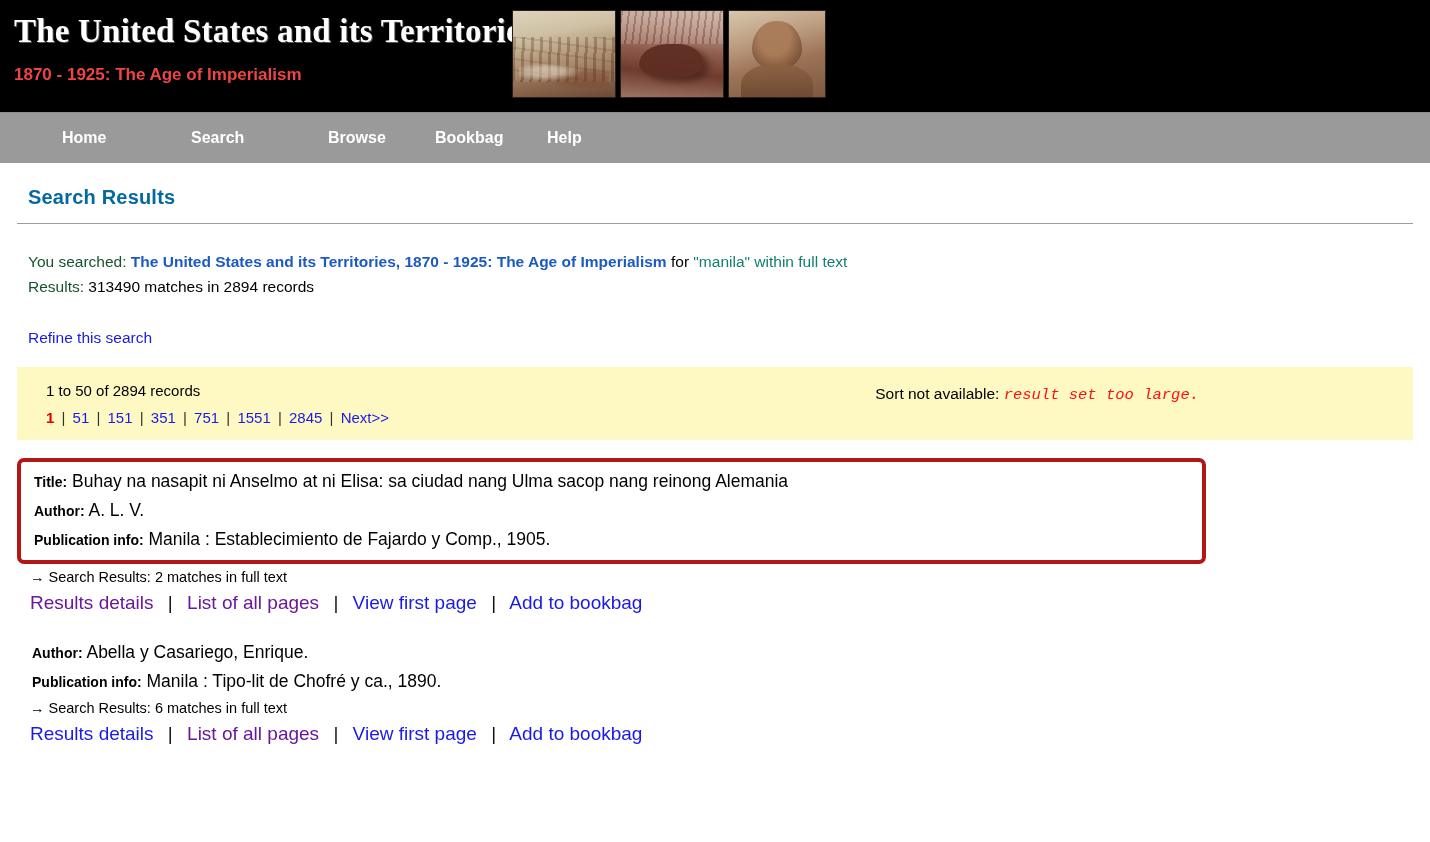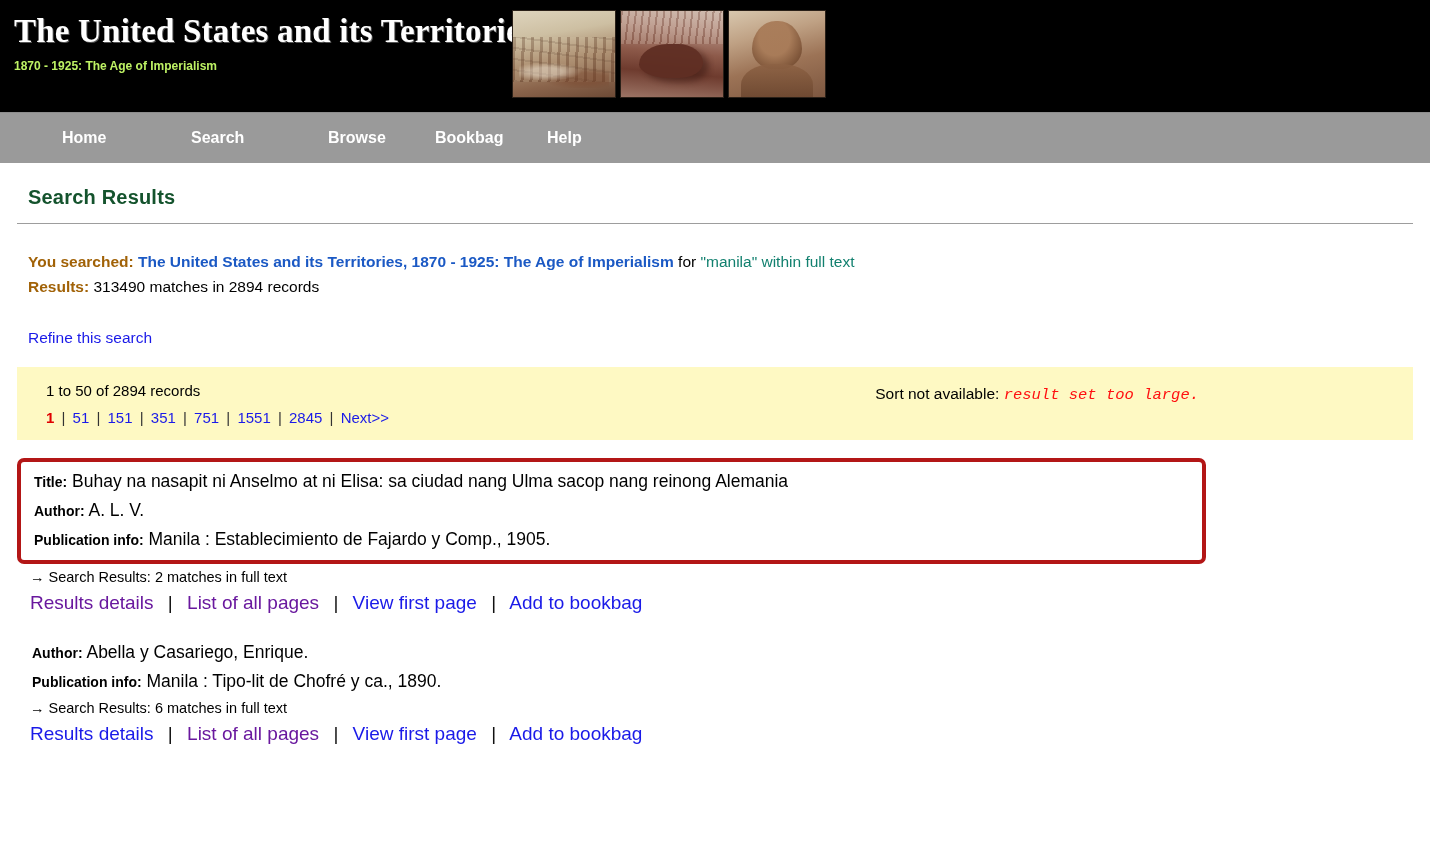--- a/index.html
+++ b/index.html
@@ -35,24 +35,24 @@
     font-size: 33px;
     line-height: 38px;
     color: #ffffff;
     letter-spacing: 0.2px;
     white-space: nowrap;
     text-shadow: 1px 1px 0 #555;
   }
   .banner-sub {
     font-family: "Liberation Sans", sans-serif;
     font-weight: bold;
-    font-size: 12px;
+    font-size: 17px;
     line-height: 22px;
-    color: #bef264;
-    margin-top: 5px;
+    color: #ef4444;
+    margin-top: 14px;
     white-space: nowrap;
   }
   .banner-photos {
     position: absolute;
     left: 512px;
     top: 10px;
     height: 88px;
     display: flex;
     gap: 4px;
   }
@@ -131,36 +131,36 @@
   .nav-item:nth-child(3) { width: 107px; }
   .nav-item:nth-child(4) { width: 112px; }
 
   
   .page {
     padding: 0 0 0 0;
   }
   .page-title {
     font-size: 20px;
     font-weight: bold;
-    color: #14532d;
+    color: #0369a1;
     margin: 23px 0 0 28px;
     letter-spacing: 0.2px;
   }
   .title-rule {
     margin: 14px 17px 0 17px;
     height: 1px;
     background: #9d9d9d;
   }
 
   .searched-block {
     margin: 25px 0 0 28px;
     font-size: 15.5px;
     line-height: 25px;
   }
-  .lbl-bold { font-weight: bold; color: #a16207; }
+  .lbl-bold { font-weight: normal; color: #14532d; }
   .collection-link {
     color: #1b59c4;
     font-weight: bold;
     text-decoration: none;
     cursor: pointer;
   }
   .query-term { color: #12806f; }
   .plain { color: #000; }
 
   .refine-wrap { margin: 30px 0 0 28px; }

